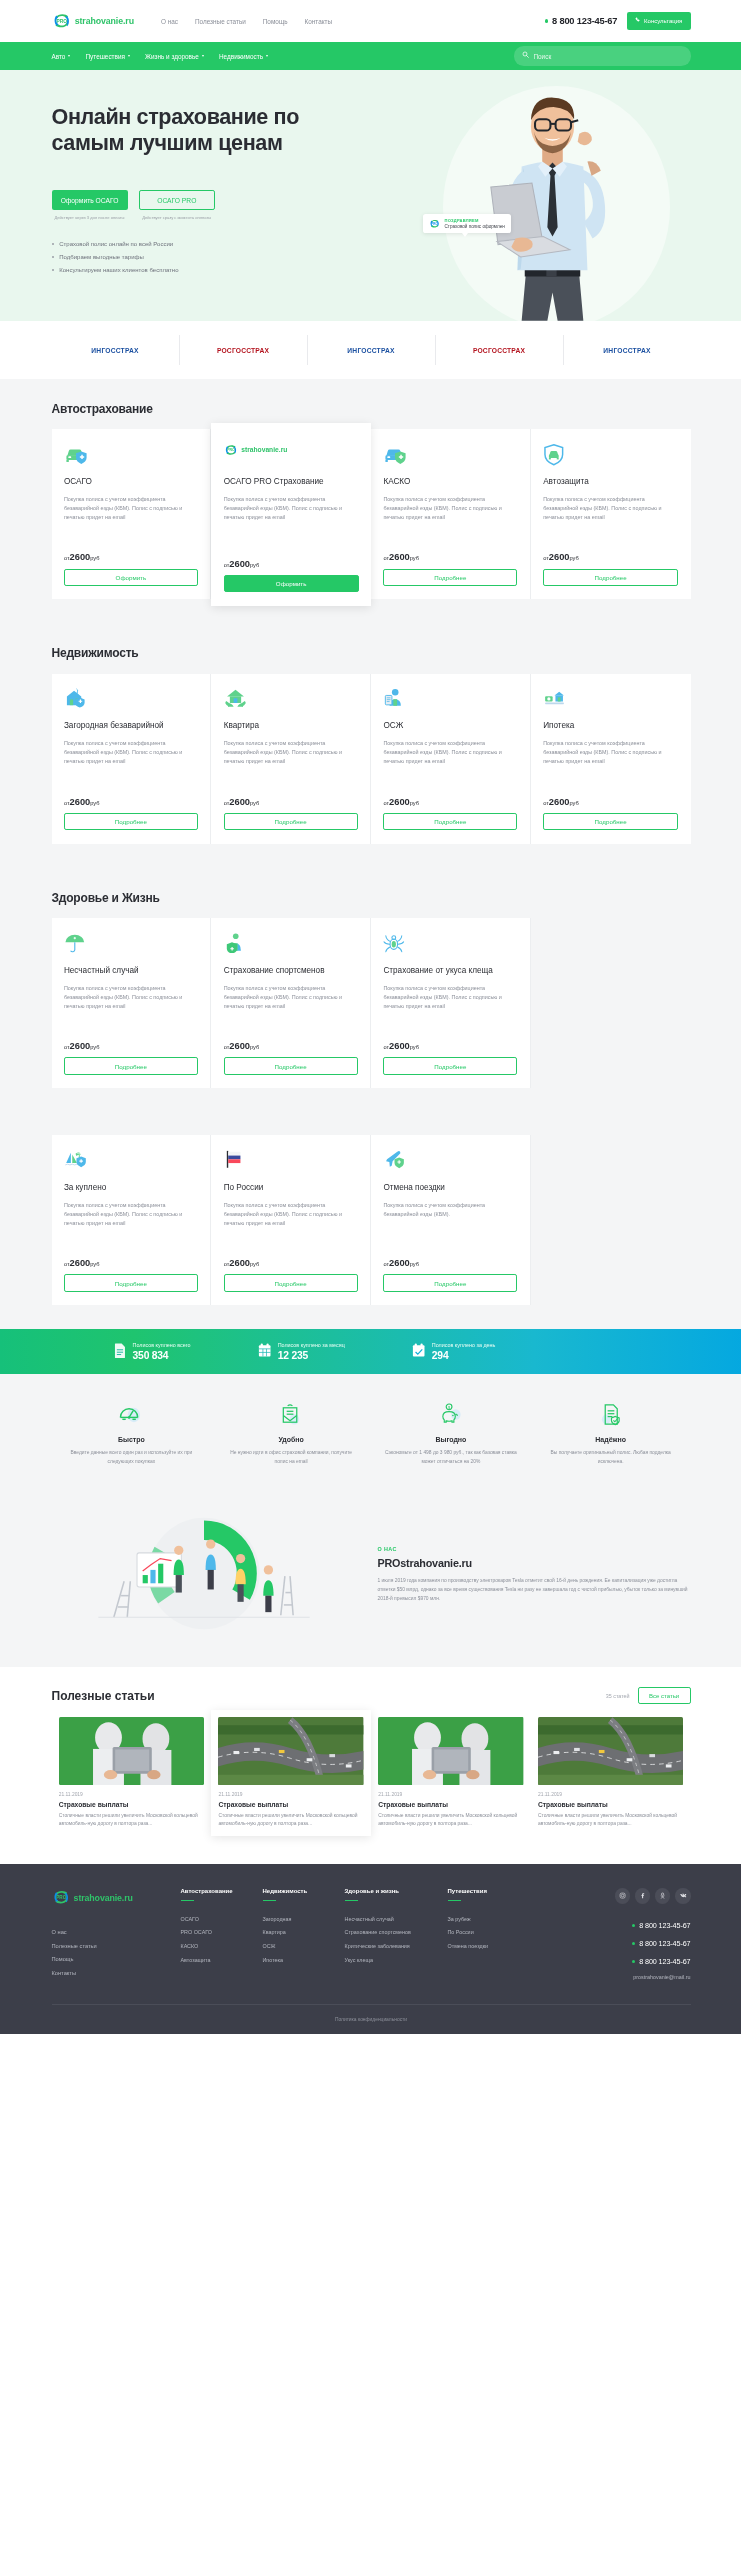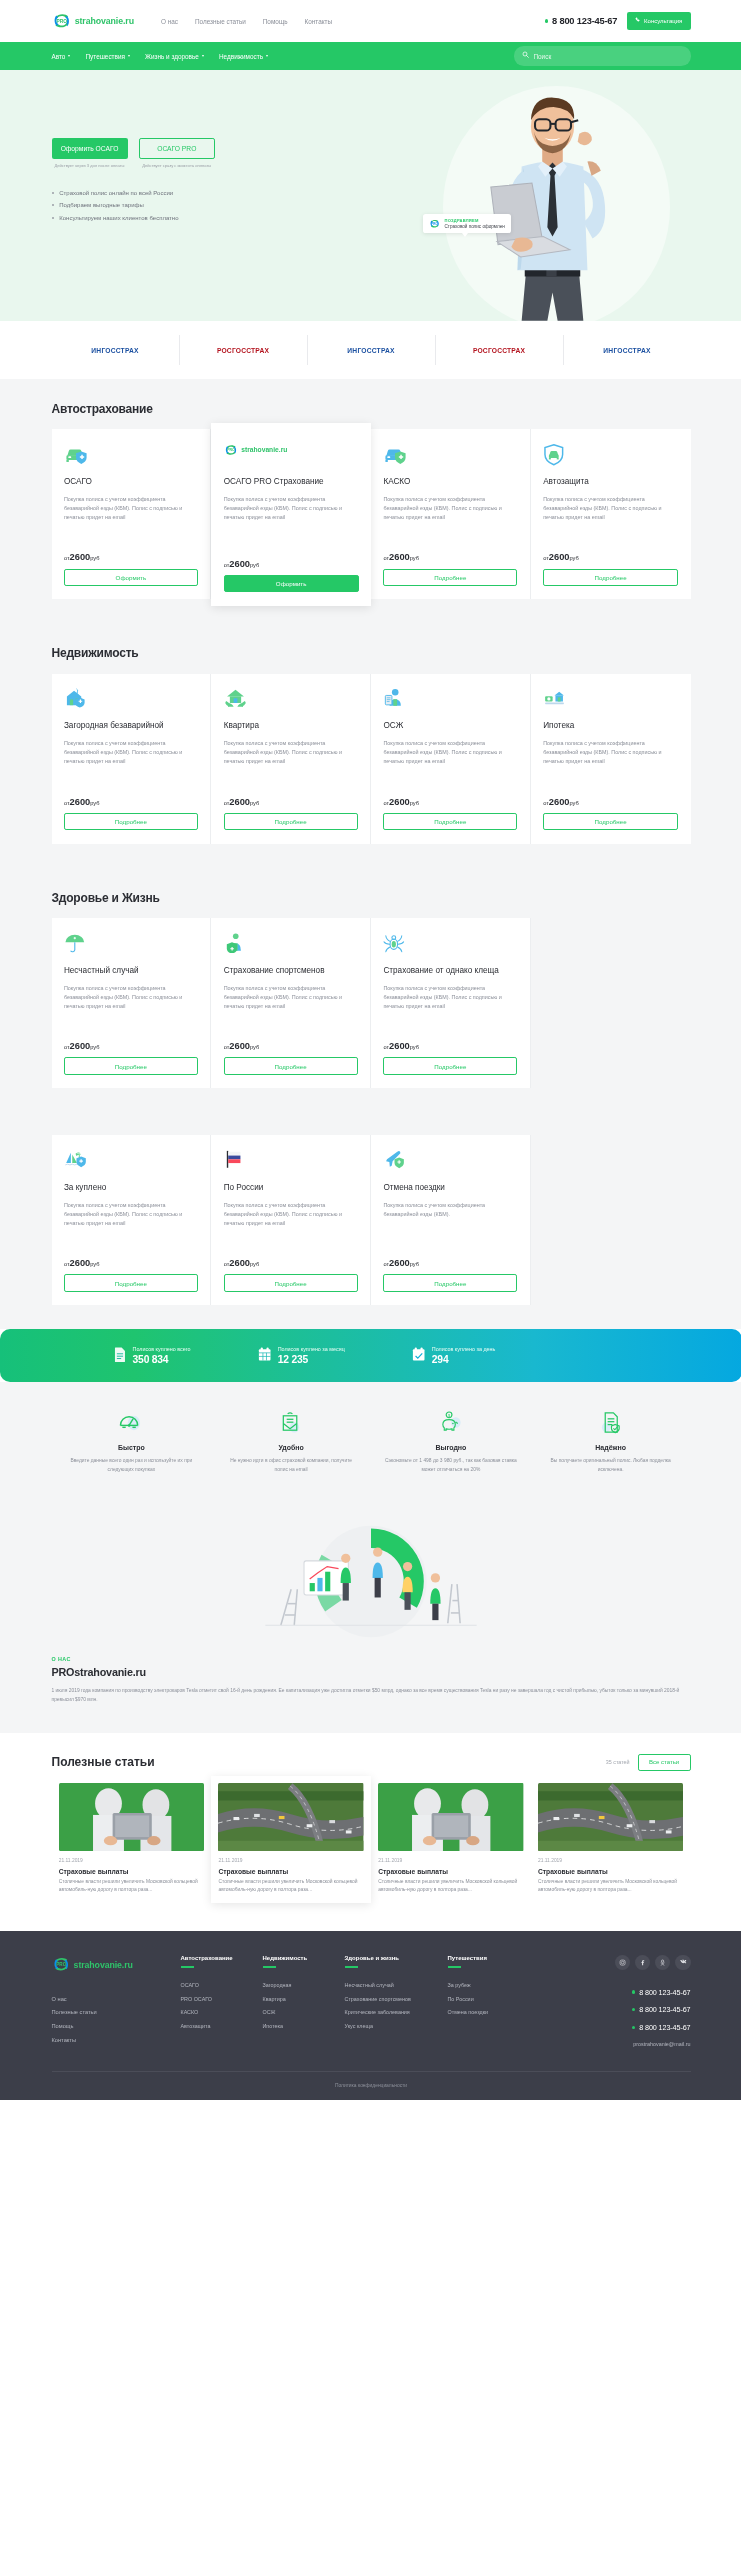--- a/index.html
+++ b/index.html
@@ -119,38 +119,38 @@
     height: 17.5px; border: 0.5px solid #25c866; border-radius: 2.1px; background: transparent;
     color: #25c866; font-size: 6.2px; cursor: pointer; width: 100%;
     font-family: "Liberation Sans", sans-serif;
   }
   .card-btn.solid { background: #25c866; color: #fff; border-color: #25c866; }
   .pro-head { display: flex; align-items: center; gap: 3.6px; }
   .pro-head-mark { width: 14px; height: 14px; position: relative; }
   .pro-head-text { font-size: 6.7px; font-weight: 700; color: #2fc36a; }
 
   
-  .stats { height: 53px; background: linear-gradient(90deg, #16c07a 0%, #1fc46f 18%, #19b8cf 72%, #05a8e0 100%); border-radius: 10px; }
+  .stats { height: 45px; background: linear-gradient(90deg, #16c07a 0%, #1fc46f 18%, #19b8cf 72%, #05a8e0 100%); }
   .stats .wrap { display: flex; height: 100%; align-items: center; padding-left: 62px; gap: 67px; }
   .stat { display: flex; align-items: center; gap: 6.7px; }
   .stat-text .l1 { font-size: 5.4px; color: #eafff5; margin-bottom: 1.5px; }
   .stat-text .l2 { font-size: 10.3px; font-weight: 700; color: #fff; letter-spacing: -0.2px; }
 
   
   .why { background: #f4f5f6; padding: 28px 0 29px; }
   .why h2 { text-align: center; font-size: 12px; font-weight: 700; color: #2b2d33; margin-bottom: 25px; }
   .why-row { display: flex; }
   .why-col { flex: 1; text-align: center; padding: 0 13.4px; }
   .why-ico { height: 26px; margin-bottom: 8.2px; display: flex; align-items: center; justify-content: center; }
   .why-name { font-size: 7px; font-weight: 700; color: #2b2d33; margin-bottom: 5.7px; }
   .why-desc { font-size: 4.9px; line-height: 1.75; color: #8b8f99; }
 
   
   .about { background: #f4f5f6; padding: 13.4px 0 29px; }
-  .about .wrap { display: flex; gap: 7px; align-items: center; flex-direction: column; }
+  .about .wrap { display: flex; gap: 22px; align-items: center; }
   .about-art { width: 304px; height: 129px; position: relative; flex: none; }
   .about-txt { flex: 1; padding-top: 3.1px; }
   .about-kicker { font-size: 5.4px; font-weight: 700; color: #25c866; letter-spacing: 0.4px; margin-bottom: 4.6px; }
   .about-h { font-size: 10.8px; font-weight: 700; color: #2b2d33; margin-bottom: 7.7px; letter-spacing: -0.2px; }
   .about-p { font-size: 4.9px; line-height: 1.85; color: #8b8f99; }
 
   
   .articles { background: #fff; padding: 20.6px 0 28px; }
   .art-head { display: flex; align-items: center; margin-bottom: 12.4px; }
   .art-head h2 { font-size: 12px; font-weight: 700; color: #2b2d33; }
@@ -261,20 +261,21 @@
       <input type="text" placeholder="Поиск" style="">
     </div>
   </div>
 </div>
 
 <section class="hero">
   <div class="wrap">
     <div class="hero-ellipse"></div>
 
     <div class="hero-copy">
+      <h1 class="hero-h1">Онлайн страхование по самым лучшим ценам</h1>
       <div class="hero-btns">
         <div class="hero-btn-col">
           <button class="btn-fill">Оформить ОСАГО</button>
           <div class="btn-note">Действует через 3 дня после оплаты</div>
         </div>
         <div class="hero-btn-col">
           <button class="btn-outline">ОСАГО PRO</button>
           <div class="btn-note">Действует сразу с момента оплпаты</div>
         </div>
       </div>
@@ -585,21 +586,21 @@
             <g stroke="#4eb8ea" stroke-width="2.2" fill="none" stroke-linecap="round">
               <path d="M15 20 q-8-4-9-12"></path>
                 <path d="M14 26 q-9 0-12-5"></path>
                 <path d="M15 32 q-8 4-9 10"></path>
               <path d="M31 20 q8-4 9-12"></path>
                 <path d="M32 26 q9 0 12-5"></path>
                 <path d="M31 32 q8 4 9 10"></path>
             </g>
           </svg>
         </div>
-        <div class="card-title">Страхование от однако клеща</div>
+        <div class="card-title">Страхование от укуса клеща</div>
         <div class="card-desc">Покупка полиса с учетом коэффициента безаварийной езды (КБМ). Полис с подписью и печатью придет на email</div>
         <div class="card-price"><span>от</span><b>2600</b><span>руб</span></div>
         <button class="card-btn">Подробнее</button>
       </div>
 
       <div class="card" style="background:transparent;border:none"></div>
     </div>
   </div>
 </section>
 

